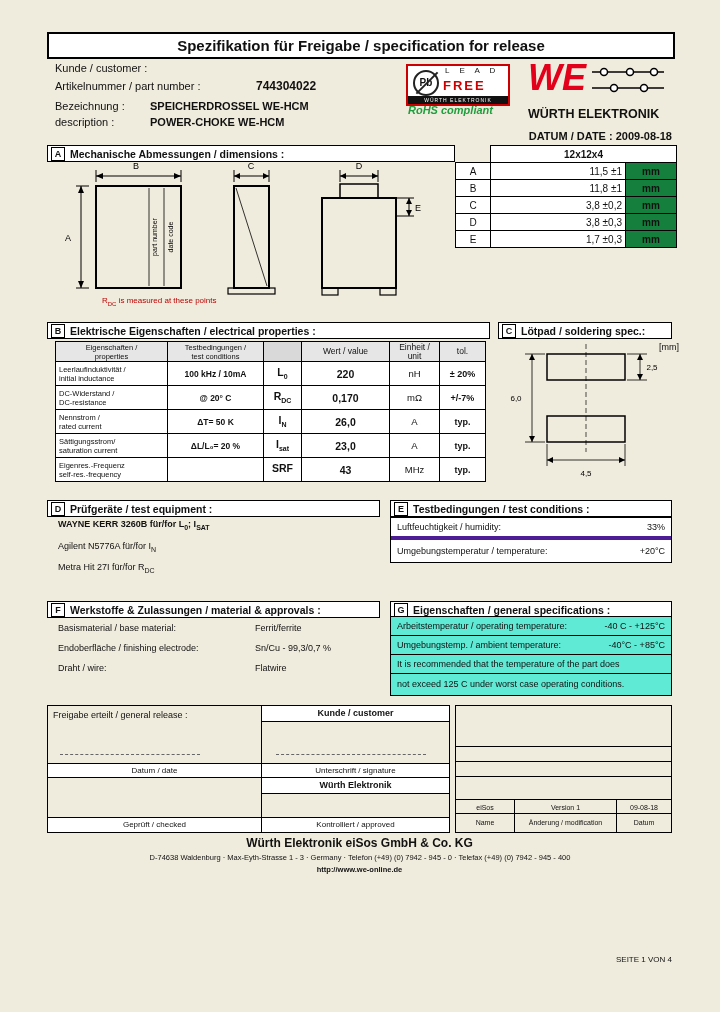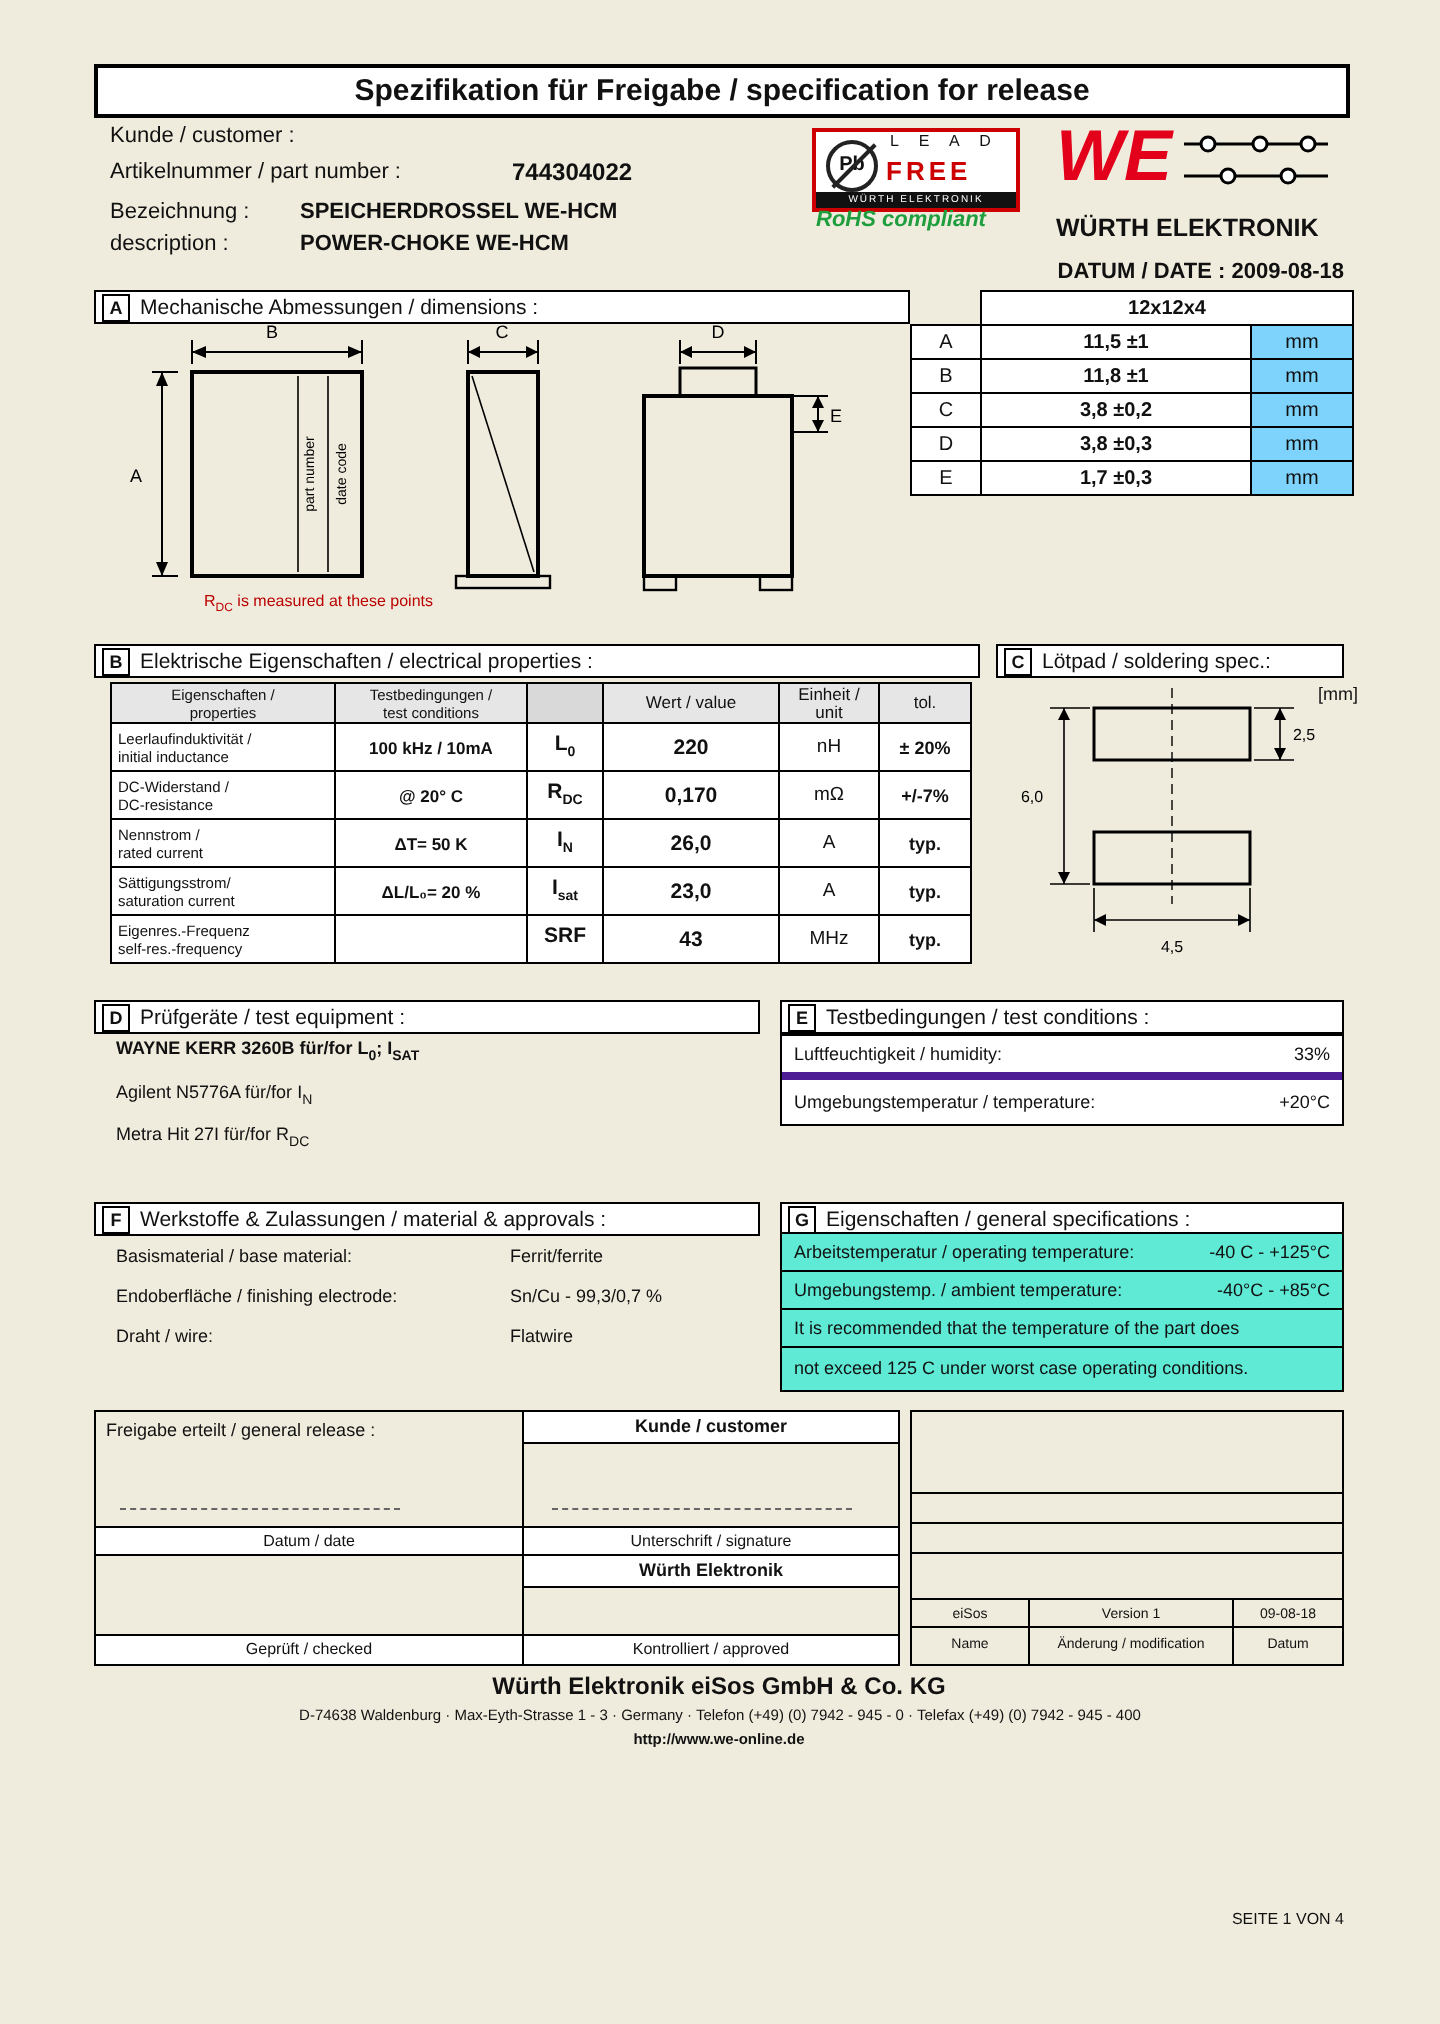--- a/index.html
+++ b/index.html
@@ -4,29 +4,29 @@
 <style>
   html,body{margin:0;padding:0;}
   body{width:720px;height:1012px;background:#e8e4d4;font-family:"Liberation Sans",sans-serif;color:#111;}
   #page{position:relative;width:720px;height:1012px;background:#f0ecdd;overflow:hidden;}
   .abs{position:absolute;}
   .title-box{left:47px;top:32px;width:624px;height:23px;border:2px solid #000;background:#fff;text-align:center;font-weight:bold;font-size:15px;line-height:23px;}
   .lbl{font-size:11px;}
   .bold{font-weight:bold;}
   .secbar{height:17px;border:1px solid #000;background:#fff;display:flex;align-items:center;box-sizing:border-box;padding:0 3px;}
   .secletter{width:12px;height:12px;border:1px solid #000;font-size:9px;font-weight:bold;text-align:center;line-height:12px;flex:0 0 auto;margin-right:5px;background:#fff;}
-  .sectitle{font-size:10.5px;font-weight:normal;white-space:nowrap;}
+  .sectitle{font-size:10.5px;font-weight:bold;white-space:nowrap;}
   table{border-collapse:collapse;}
   .dimtable{font-size:10px;}
   .dimtable td{border:1px solid #000;height:16px;padding:0 3px;text-align:center;background:#fff;}
   .dimtable td.nob{border:none;background:transparent;}
   .dimtable td.hdr{font-weight:bold;}
   .dimtable td.ltr{width:28px;}
-  .dimtable td.val{width:128px;font-weight:bold;}
-  .dimtable td.unit{width:44px;background:#7dd3fc;}
+  .dimtable td.val{width:128px;font-weight:normal;text-align:right;}
+  .dimtable td.unit{width:44px;background:#15803d;font-weight:bold;}
   .etable{background:#fff;}
   .etable td{border:1px solid #000;padding:0 2px;text-align:center;vertical-align:middle;}
   .etable .hcell{background:#e6e6e6;font-size:7.5px;line-height:9px;font-weight:normal;}
   .etable .hsym{background:#d9d9d9;}
   .etable td.prop{text-align:left;font-size:7.5px;line-height:9px;padding-left:3px;}
   .etable td.cond{font-size:8.5px;font-weight:bold;}
   .etable td.sym{font-size:10.5px;font-weight:bold;}
   .etable td.sym sub{font-size:7px;}
   .etable td.val{font-size:10.5px;font-weight:bold;}
   .etable td.unit{font-size:9.5px;}

